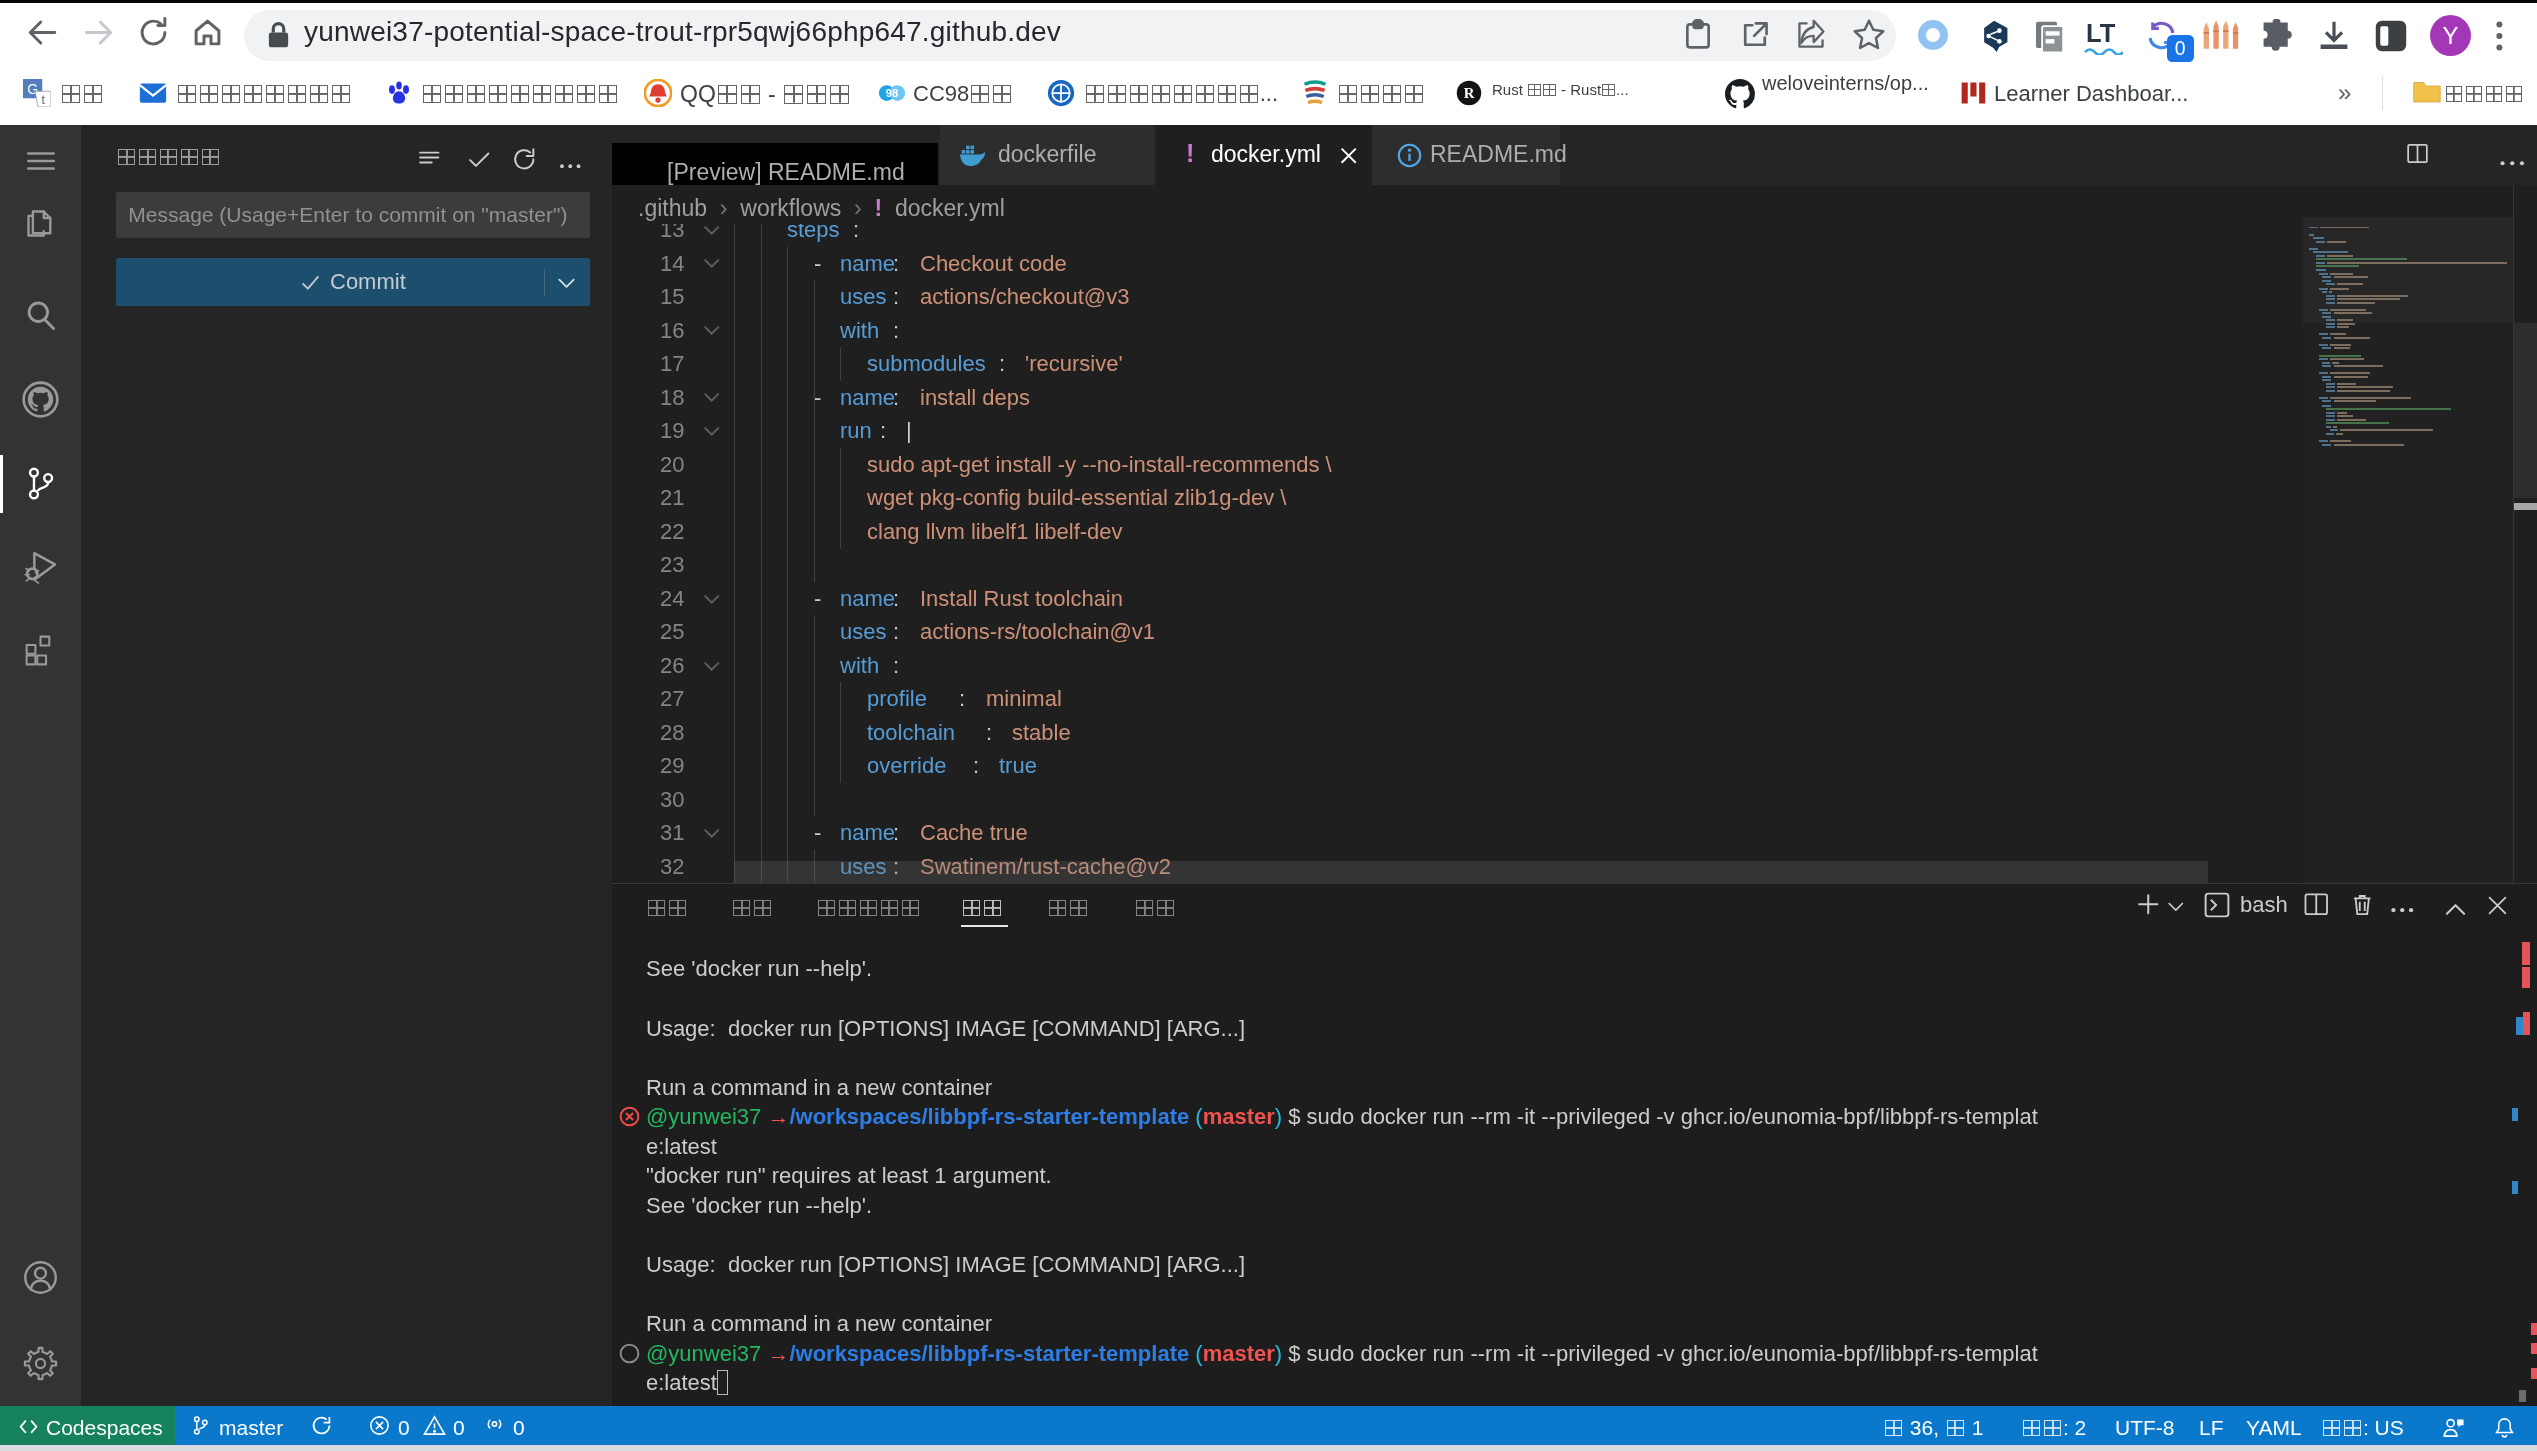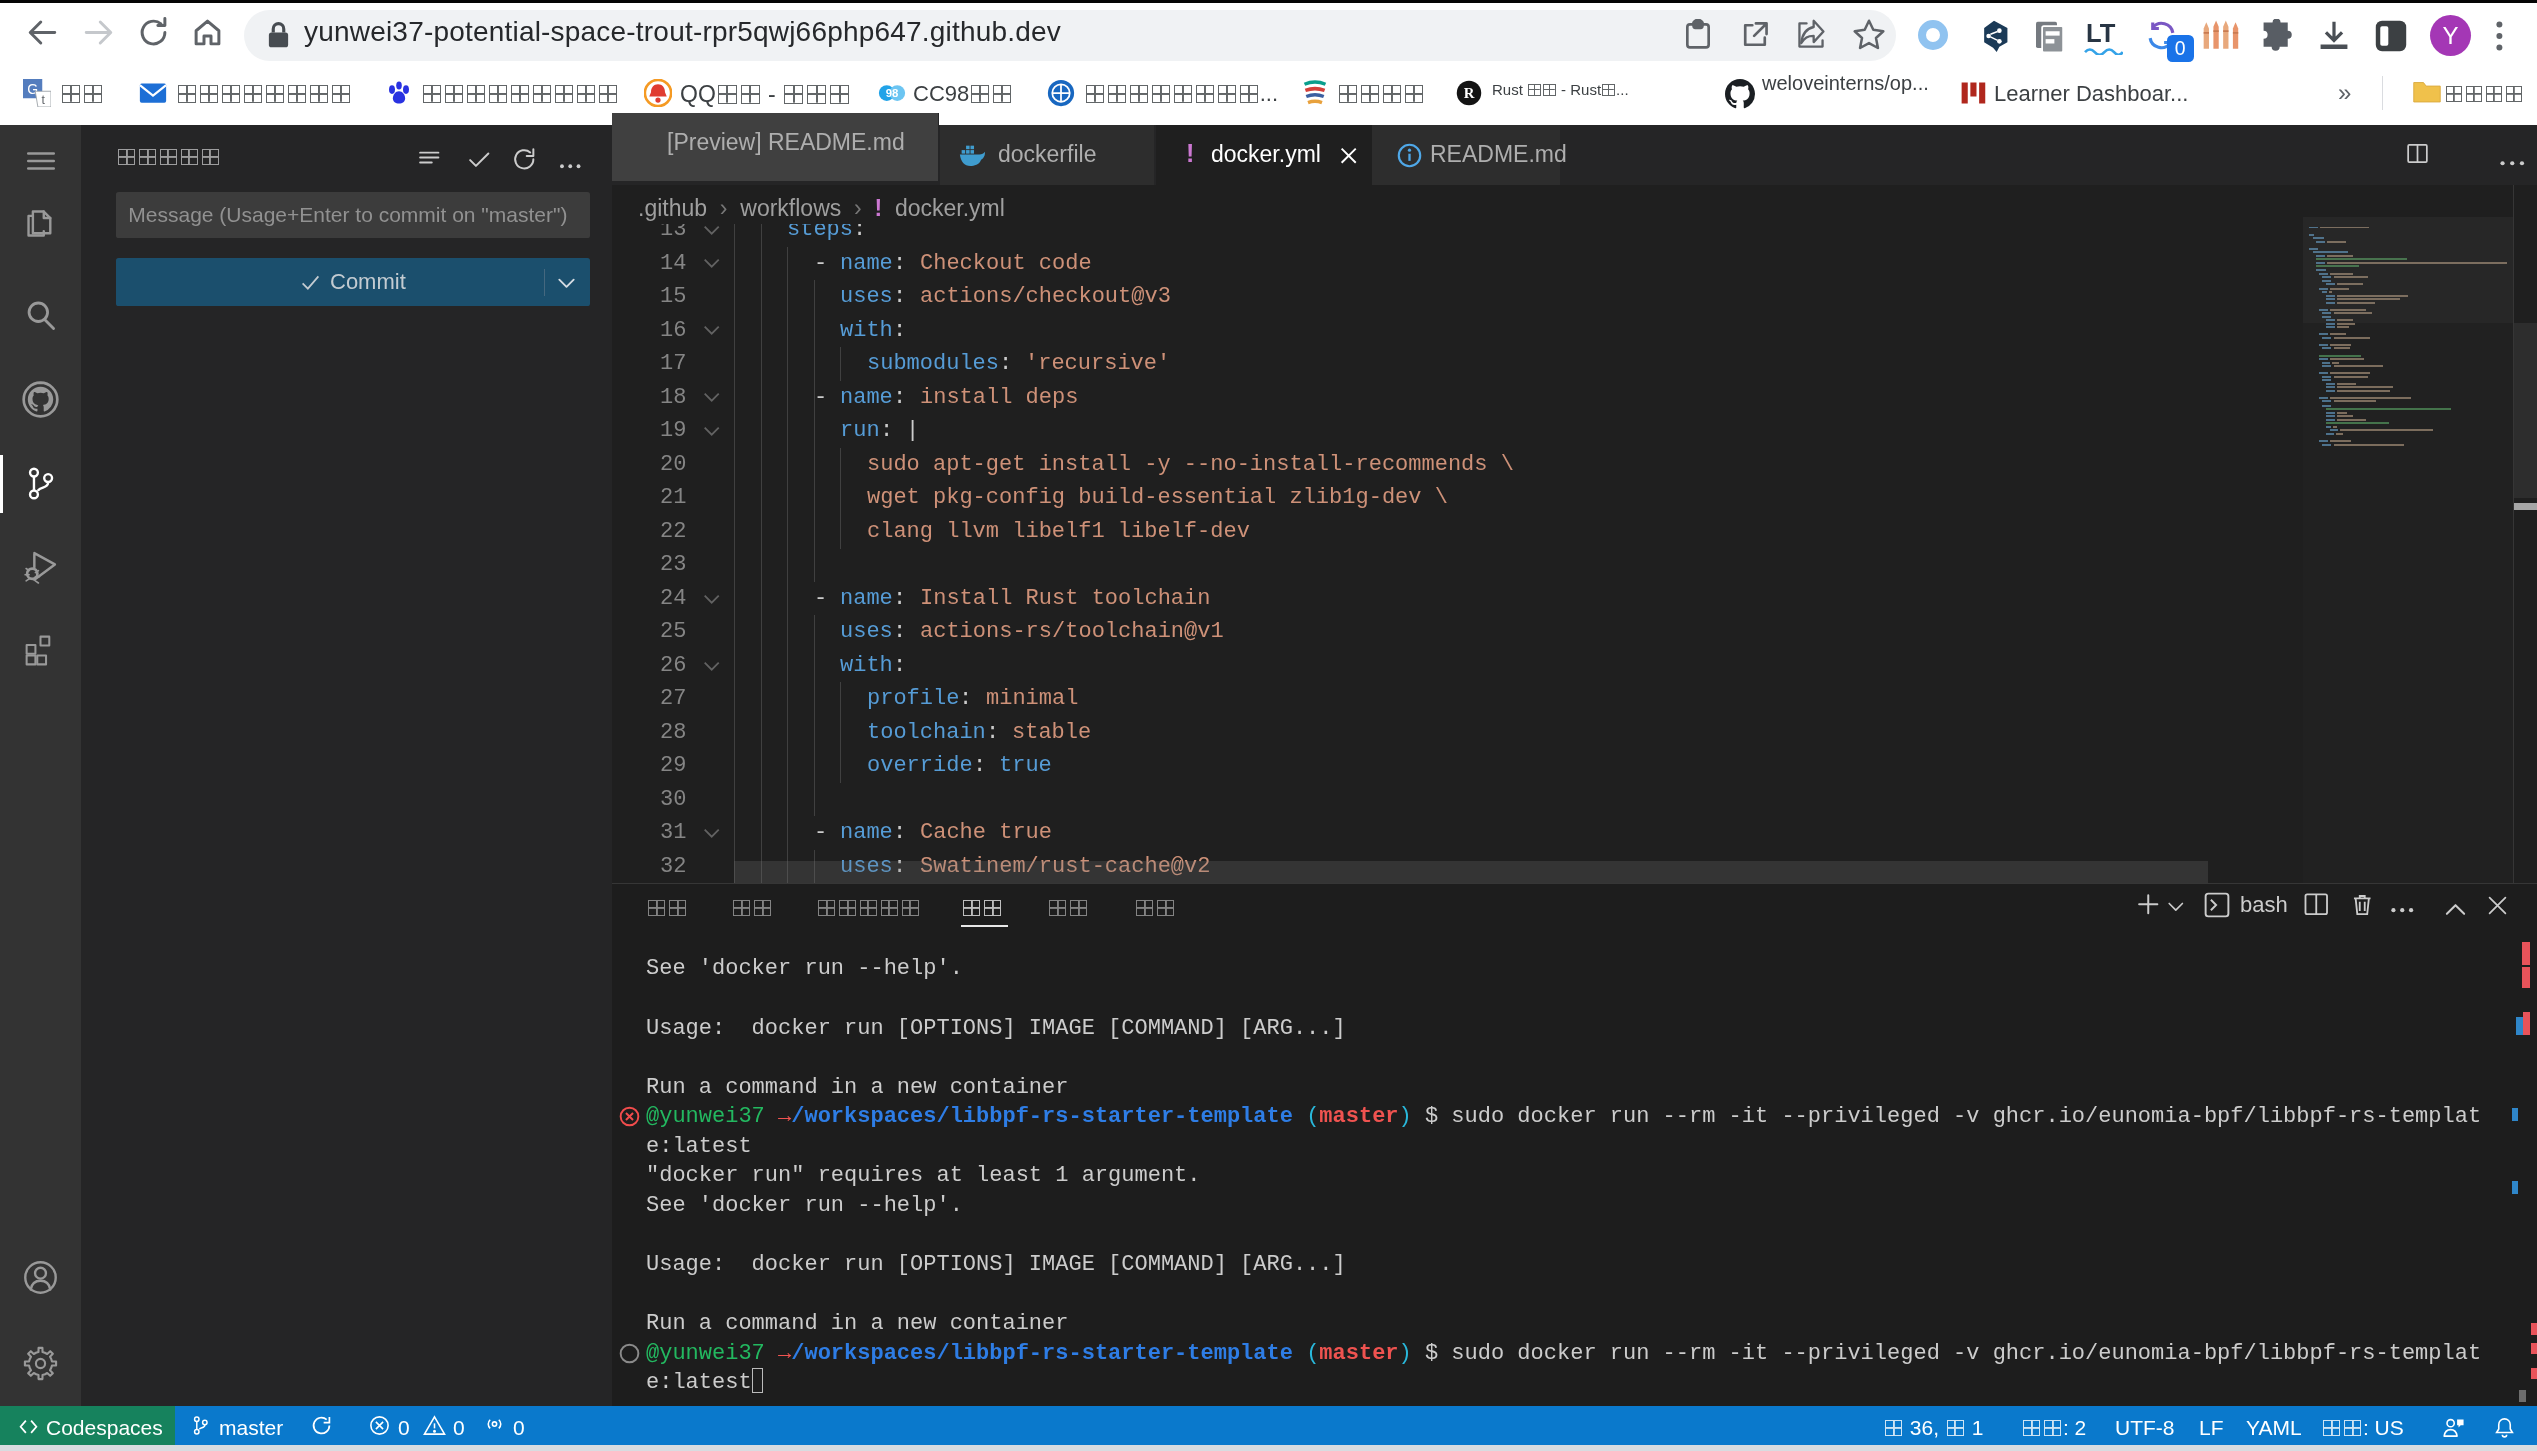--- a/index.html
+++ b/index.html
@@ -1,21 +1,21 @@
 <!DOCTYPE html>
 <html style="font-size:14px"><head><meta charset="utf-8"><style>
 *{margin:0;padding:0;box-sizing:border-box}
 html,body{width:2538px;height:1451px;overflow:hidden;background:#fff}
 body{font-family:"Liberation Sans",sans-serif;position:relative}
 .abs{position:absolute}
 i.h{display:inline-block;width:.84em;height:.8em;vertical-align:-.07em;opacity:.8;
  border:.065em solid;margin:0 .08em;
  background:linear-gradient(currentColor,currentColor) center/100% .09em no-repeat,
  linear-gradient(currentColor,currentColor) center/.09em 100% no-repeat}
-.mono{font-family:Liberation Mono, monospace}
+.mono{font-family:Liberation Sans, sans-serif}
 svg{display:block}
 </style></head><body>
 <div class="abs" style="left:0;top:0;width:2538px;height:125px;background:#fff"></div>
 <div class="abs" style="left:0;top:0;width:2538px;height:2.6px;background:#050505"></div>
 <svg class="abs" style="left:25px;top:15px" width="35" height="35" viewBox="0 0 40 40" fill="none" stroke="#5f6368" stroke-width="3.4" stroke-linecap="round" stroke-linejoin="round">
     <path d="M34 20H8M18 8 6 20l12 12"></path>
   </svg>
 <svg class="abs" style="left:81px;top:15px" width="35" height="35" viewBox="0 0 40 40" fill="none" stroke="#c5c8cc" stroke-width="3.4" stroke-linecap="round" stroke-linejoin="round">
     <path d="M6 20h26M22 8l12 12-12 12"></path>
   </svg>
@@ -250,21 +250,21 @@
 <div class="abs" style="left:116px;top:192px;width:474px;height:46px;background:#3c3c3c;border-radius:2.6px;color:#919191;font-size:21px;line-height:46px;padding-left:12.3px">Message (Usage+Enter to commit on "master")</div>
 <div class="abs" style="left:116px;top:258px;width:474px;height:48px;background:#1b4f6d;border-radius:2.6px"></div>
 <div class="abs" style="left:116px;top:258px;width:474px;height:48px;color:#c3cbd1;font-size:22px;text-align:center;line-height:48px"><svg style="display:inline-block;vertical-align:-3.5px;margin-right:8.8px" width="21" height="21" viewBox="0 0 24 24" fill="none" stroke="#c3cbd1" stroke-width="2">
       <path d="M3 13l6 6L21 5"></path>
     </svg>Commit</div>
 <div class="abs" style="left:544px;top:269px;width:0.9px;height:27px;background:#45687f"></div>
 <svg class="abs" style="left:555px;top:271px" width="23" height="23" viewBox="0 0 32 32" fill="none" stroke="#999999" stroke-width="2.6" stroke-linecap="round" stroke-linejoin="round">
     <path d="M6 12l10 10 10-10" stroke="#d5dce3" stroke-width="2.6"></path>
   </svg>
 <div class="abs" style="left:612px;top:125px;width:1926px;height:60px;background:#252526"></div>
-<div class="abs" style="left:612px;top:113px;width:327px;height:68px;background:#404040;border-right:0.9px solid #252526">
+<div class="abs" style="left:612px;top:143px;width:327px;height:68px;background:#000000;border-right:0.9px solid #252526">
     <span style="position:absolute;left:55px;top:16px;font-size:23px;color:#aeaeae;white-space:nowrap">[Preview] README.md</span>
   </div>
 <div class="abs" style="left:940px;top:125px;width:215px;height:60px;background:#2d2d2d;border-right:0.9px solid #252526">
     <svg style="position:absolute;left:19.4px;top:17.6px" width="26.5" height="23" viewBox="0 0 30 26">
       <g fill="#3f9cce">
         <rect x="3" y="8" width="4" height="4"></rect>
         <rect x="8" y="8" width="4" height="4"></rect>
         <rect x="13" y="8" width="4" height="4"></rect>
         <rect x="8" y="3" width="4" height="4"></rect>
         <rect x="13" y="3" width="4" height="4"></rect>

